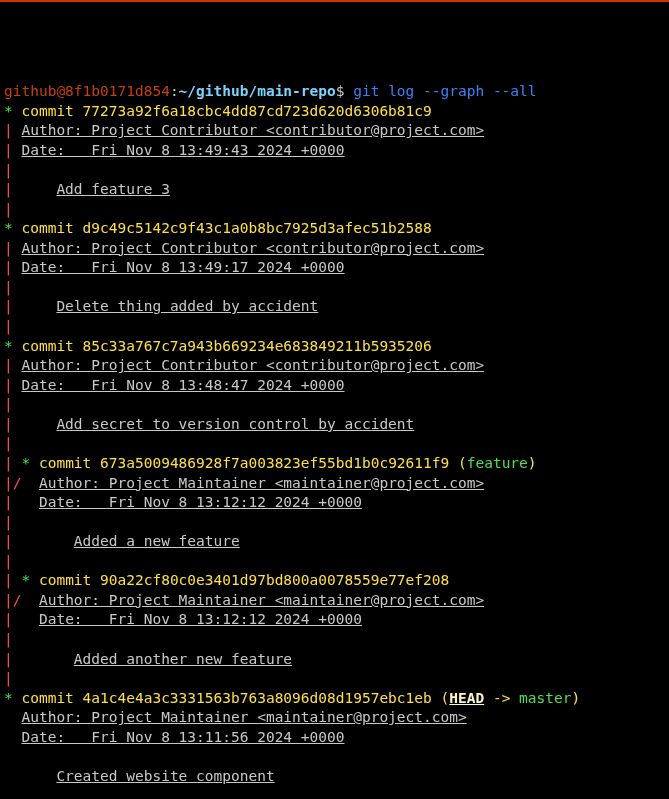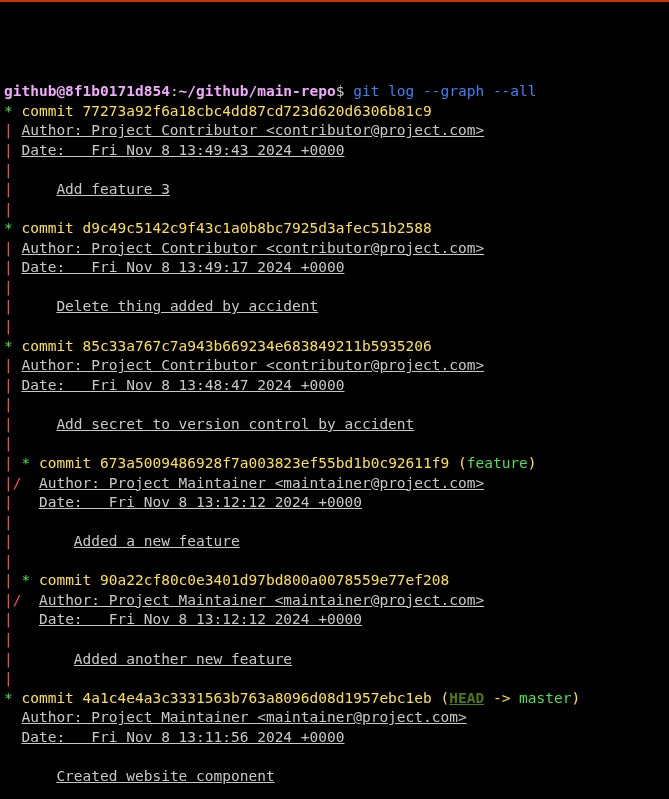--- a/index.html
+++ b/index.html
@@ -7,30 +7,30 @@
   body {
     background: #000000;
     border-top: 2px solid #cc3300;
     font-family: "DejaVu Sans Mono", "Menlo", "Consolas", monospace;
     font-size: 14.5px;
     line-height: 1.35;
     white-space: pre;
     overflow: hidden;
     padding: 2px 4px 0 4px;
   }
-  .prompt-user { color: #f0abfc; font-weight: bold; }
-  .prompt-path { color: #f0abfc; font-weight: bold; }
+  .prompt-user { color: #c2410c; font-weight: normal; }
+  .prompt-path { color: #7dd3fc; font-weight: bold; }
   .prompt-sep  { color: #c8c8c8; }
   .prompt-cmd  { color: #3b82f6; }
   .graph-star  { color: #4fe04f; }
   .graph-pipe  { color: #ff4d4d; }
   .graph-merge { color: #ff4d4d; }
   .yellow      { color: #fde047; }
   .body        { color: #c8c8c8; text-decoration: underline; }
-  .head-cyan   { color: #4d7c0f; font-weight: bold; text-decoration: underline; }
+  .head-cyan   { color: #fef9c3; font-weight: bold; text-decoration: underline; }
   .branch      { color: #4fe04f; font-weight: normal; }
 </style>
 </head>
 <body>
 
 
 
 <div id="term"><div><span class="prompt-user">github@8f1b0171d854</span><span class="prompt-sep">:</span><span class="prompt-path">~/github/main-repo</span><span class="prompt-sep">$ </span><span class="prompt-cmd">git log --graph --all</span></div><div><span class="graph-star">*</span> <span class="yellow">commit 77273a92f6a18cbc4dd87cd723d620d6306b81c9</span></div><div><span class="graph-pipe">|</span> <span class="body">Author: Project Contributor &lt;contributor@project.com&gt;</span></div><div><span class="graph-pipe">|</span> <span class="body">Date:   Fri Nov 8 13:49:43 2024 +0000</span></div><div><span class="graph-pipe">|</span></div><div><span class="graph-pipe">|</span>     <span class="body">Add feature 3</span></div><div><span class="graph-pipe">|</span></div><div><span class="graph-star">*</span> <span class="yellow">commit d9c49c5142c9f43c1a0b8bc7925d3afec51b2588</span></div><div><span class="graph-pipe">|</span> <span class="body">Author: Project Contributor &lt;contributor@project.com&gt;</span></div><div><span class="graph-pipe">|</span> <span class="body">Date:   Fri Nov 8 13:49:17 2024 +0000</span></div><div><span class="graph-pipe">|</span></div><div><span class="graph-pipe">|</span>     <span class="body">Delete thing added by accident</span></div><div><span class="graph-pipe">|</span></div><div><span class="graph-star">*</span> <span class="yellow">commit 85c33a767c7a943b669234e683849211b5935206</span></div><div><span class="graph-pipe">|</span> <span class="body">Author: Project Contributor &lt;contributor@project.com&gt;</span></div><div><span class="graph-pipe">|</span> <span class="body">Date:   Fri Nov 8 13:48:47 2024 +0000</span></div><div><span class="graph-pipe">|</span></div><div><span class="graph-pipe">|</span>     <span class="body">Add secret to version control by accident</span></div><div><span class="graph-pipe">|</span></div><div><span class="graph-pipe">|</span> <span class="graph-star">*</span> <span class="yellow">commit 673a5009486928f7a003823ef55bd1b0c92611f9</span><span class="yellow"> (</span><span class="branch">feature</span><span class="yellow">)</span></div><div><span class="graph-pipe">|</span><span class="graph-merge">/</span>  <span class="body">Author: Project Maintainer &lt;maintainer@project.com&gt;</span></div><div><span class="graph-pipe">|</span>   <span class="body">Date:   Fri Nov 8 13:12:12 2024 +0000</span></div><div><span class="graph-pipe">|</span></div><div><span class="graph-pipe">|</span>       <span class="body">Added a new feature</span></div><div><span class="graph-pipe">|</span></div><div><span class="graph-pipe">|</span> <span class="graph-star">*</span> <span class="yellow">commit 90a22cf80c0e3401d97bd800a0078559e77ef208</span></div><div><span class="graph-pipe">|</span><span class="graph-merge">/</span>  <span class="body">Author: Project Maintainer &lt;maintainer@project.com&gt;</span></div><div><span class="graph-pipe">|</span>   <span class="body">Date:   Fri Nov 8 13:12:12 2024 +0000</span></div><div><span class="graph-pipe">|</span></div><div><span class="graph-pipe">|</span>       <span class="body">Added another new feature</span></div><div><span class="graph-pipe">|</span></div><div><span class="graph-star">*</span> <span class="yellow">commit 4a1c4e4a3c3331563b763a8096d08d1957ebc1eb</span><span class="yellow"> (</span><span class="head-cyan">HEAD</span><span class="yellow"> -&gt; </span><span class="branch">master</span><span class="yellow">)</span></div><div>  <span class="body">Author: Project Maintainer &lt;maintainer@project.com&gt;</span></div><div>  <span class="body">Date:   Fri Nov 8 13:11:56 2024 +0000</span></div><div> </div><div>      <span class="body">Created website component</span></div></div>
 
 

